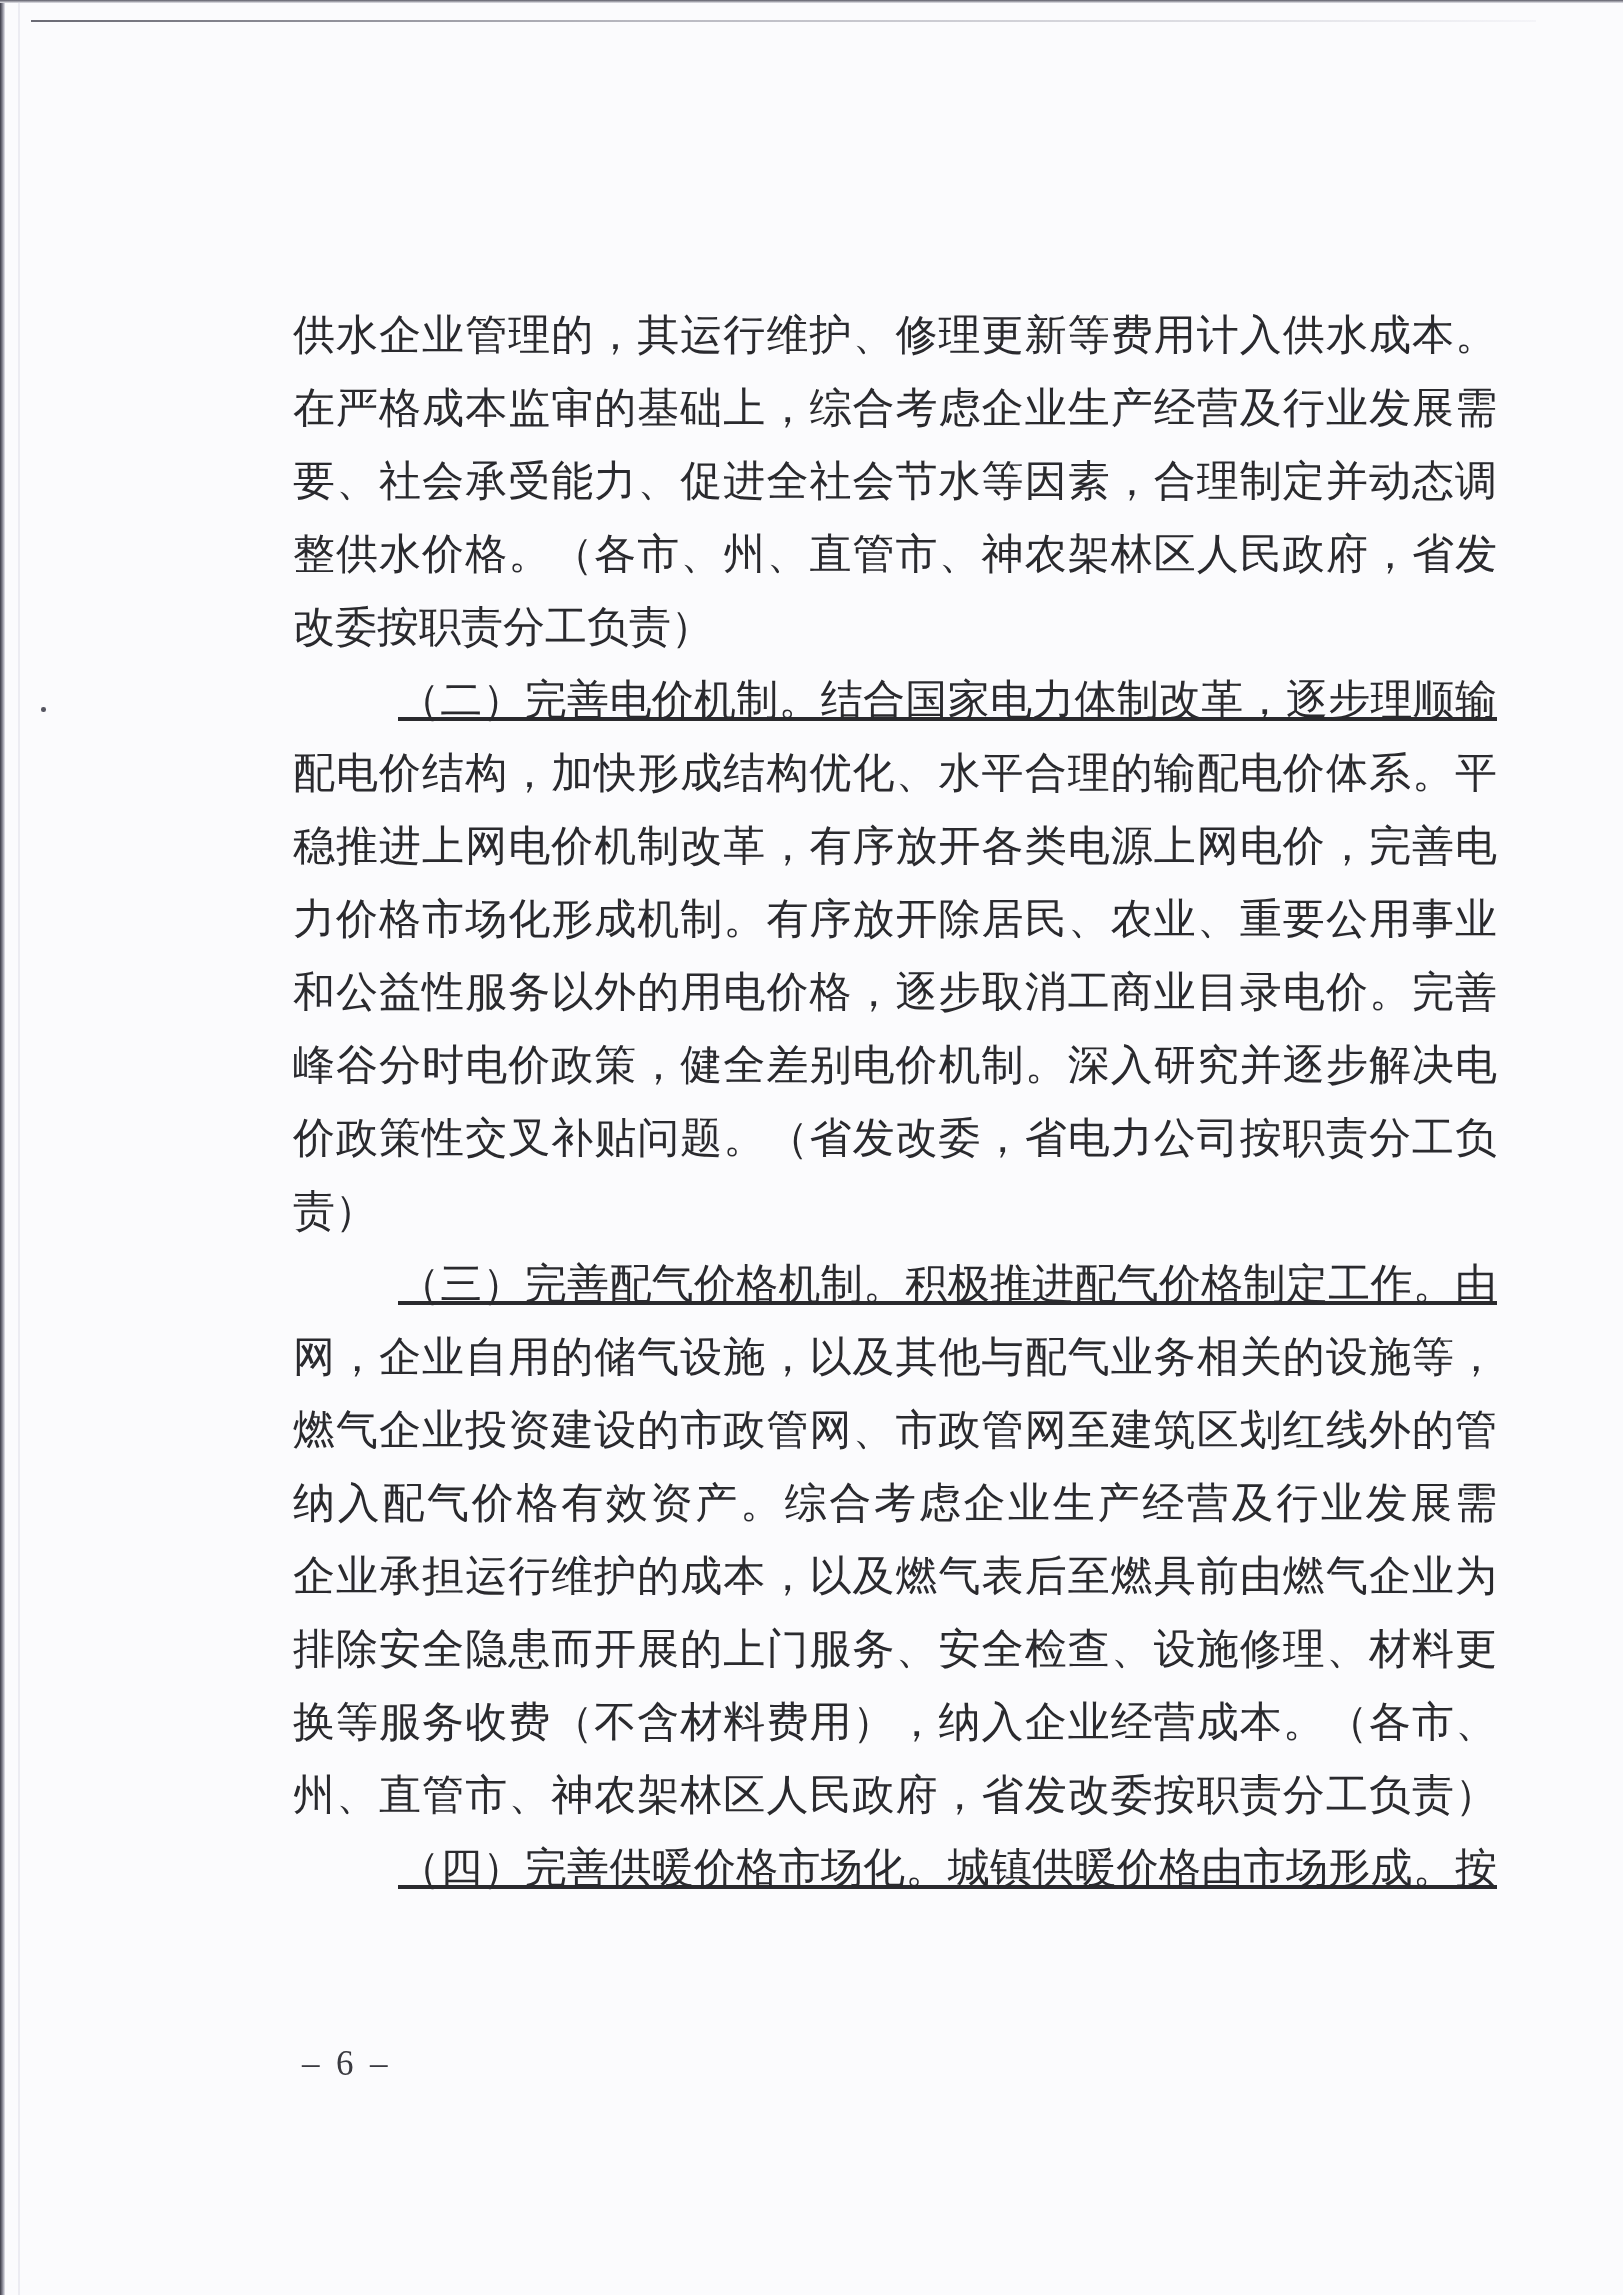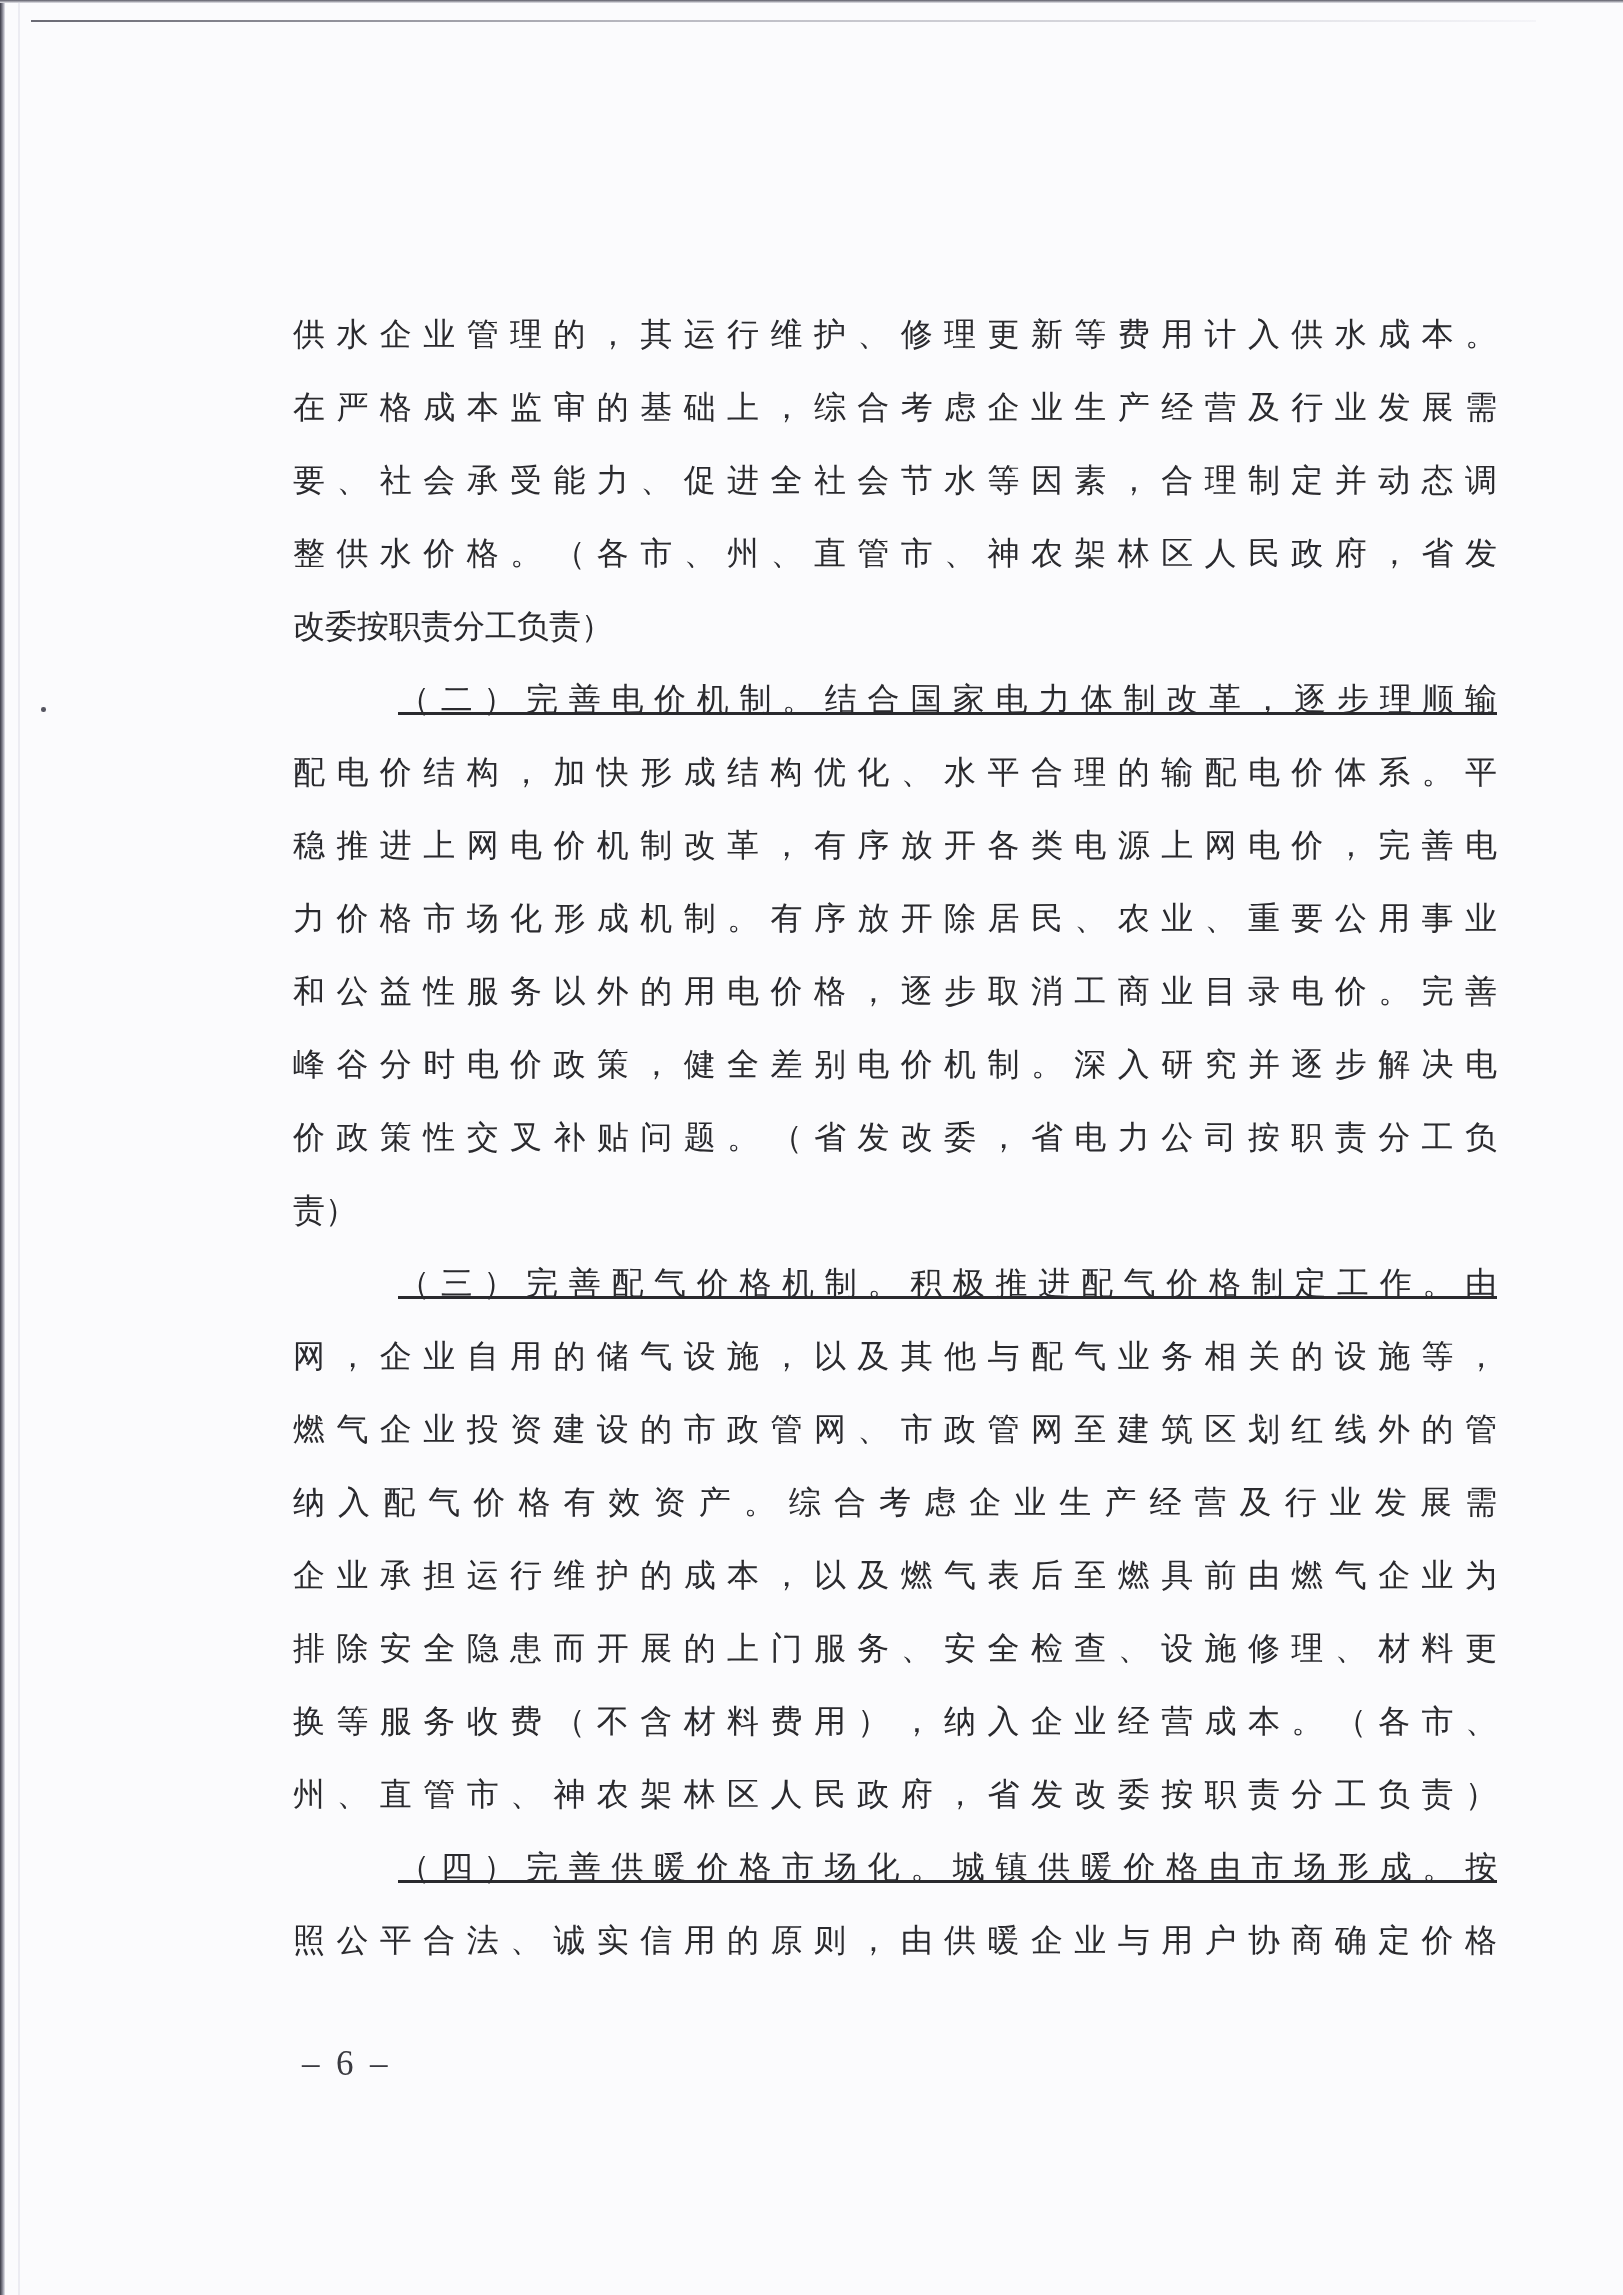--- a/index.html
+++ b/index.html
@@ -28,21 +28,21 @@
   }
   .speck {
     position: absolute; left: 41px; top: 707px; width: 4.6px; height: 4.6px;
     border-radius: 50%; background: #555560;
   }
   .body-text {
     position: absolute; left: 293px; top: 298px; width: 1204px;
   }
   .line {
     height: 73px; line-height: 73px;
-    font-size: 32px;
+    font-size: 42px;
     white-space: nowrap;
     text-align: justify;
     text-align-last: justify;
     letter-spacing: 0px;
   }
   .line.last { text-align-last: left; }
   .line.indent { padding-left: 105px; text-decoration: underline; }
   .page-number {
     position: absolute; left: 302px; top: 2041px;
     font-size: 35px; line-height: 46px;
@@ -87,18 +87,17 @@
     <div class="line">燃气企业投资建设的市政管网、市政管网至建筑区划红线外的管</div>
     <div class="line">纳入配气价格有效资产。综合考虑企业生产经营及行业发展需</div>
     <div class="line">企业承担运行维护的成本，以及燃气表后至燃具前由燃气企业为</div>
     <div class="line">排除安全隐患而开展的上门服务、安全检查、设施修理、材料更</div>
     <div class="line">换等服务收费（不含材料费用），纳入企业经营成本。（各市、</div>
     <div class="line">州、直管市、神农架林区人民政府，省发改委按职责分工负责）</div>
   </div>
 
   <div>
     <div class="line indent">（四）完善供暖价格市场化。城镇供暖价格由市场形成。按</div>
-    <div class="line">照公平合法、诚实信用的原则，由供暖企业与用户协商确定价格</div>
   </div>
 </div>
 
 <div class="page-number">– 6 –</div>
 
 
 </body></html>

